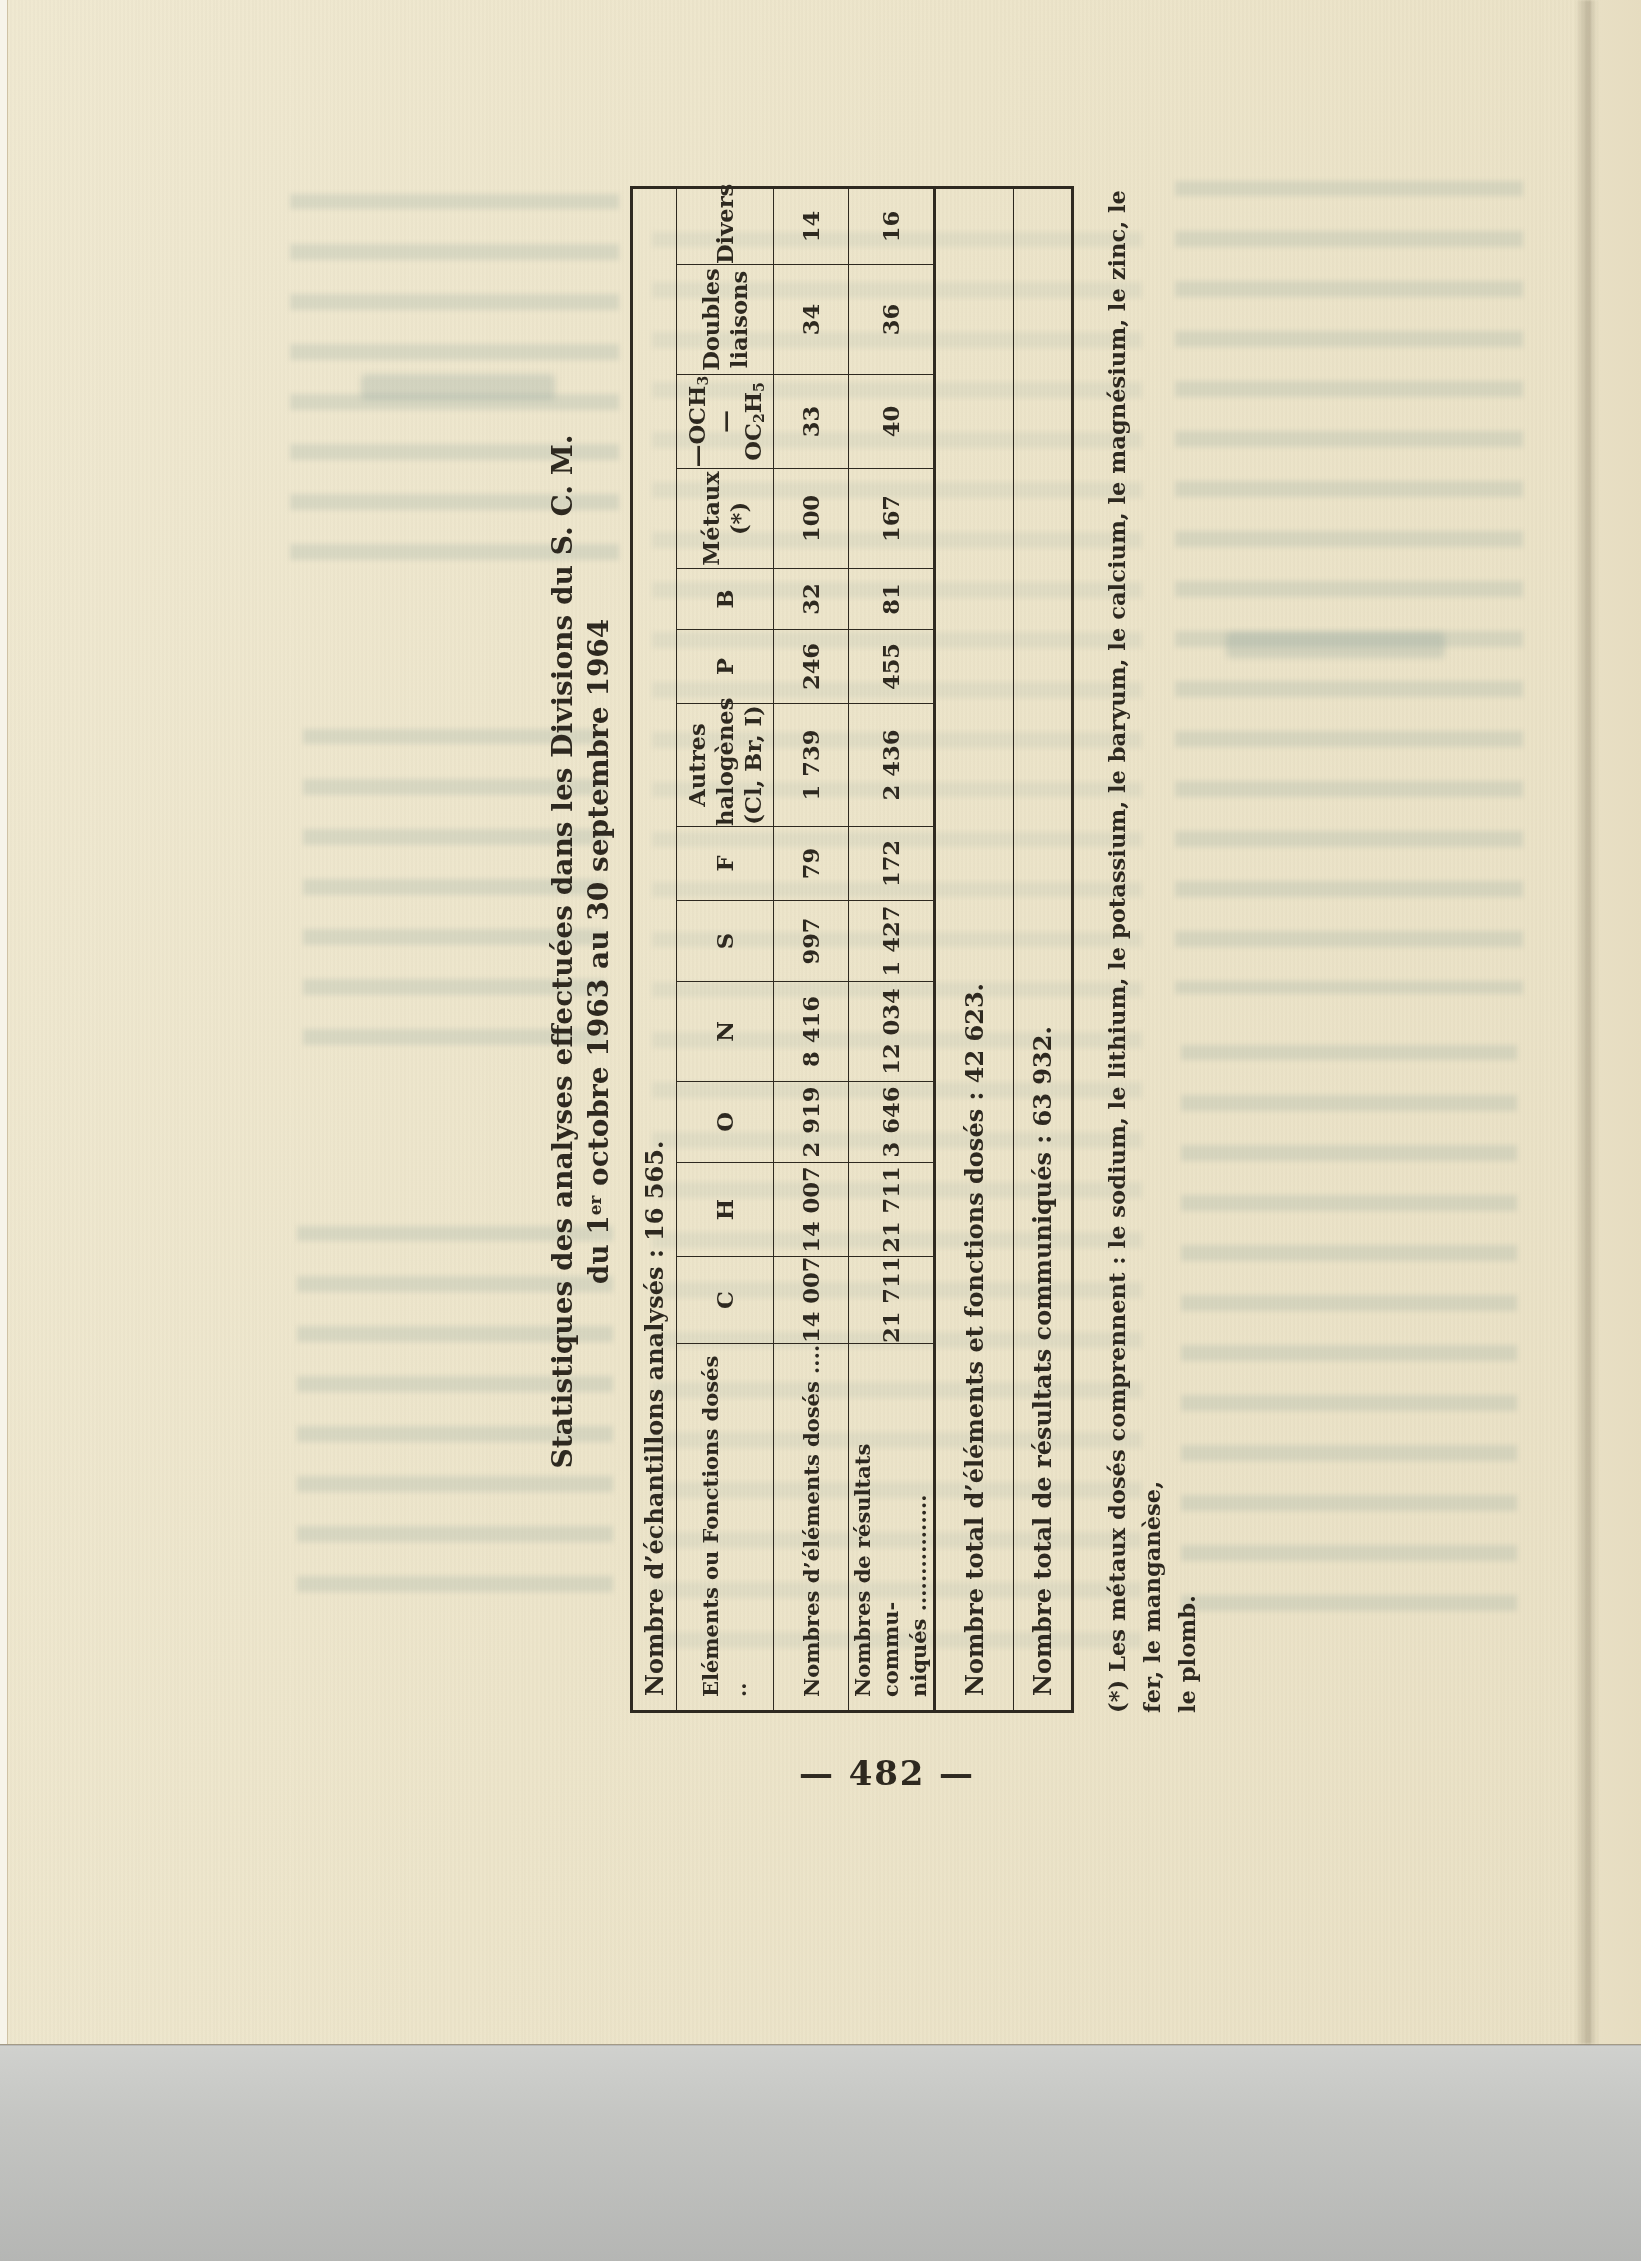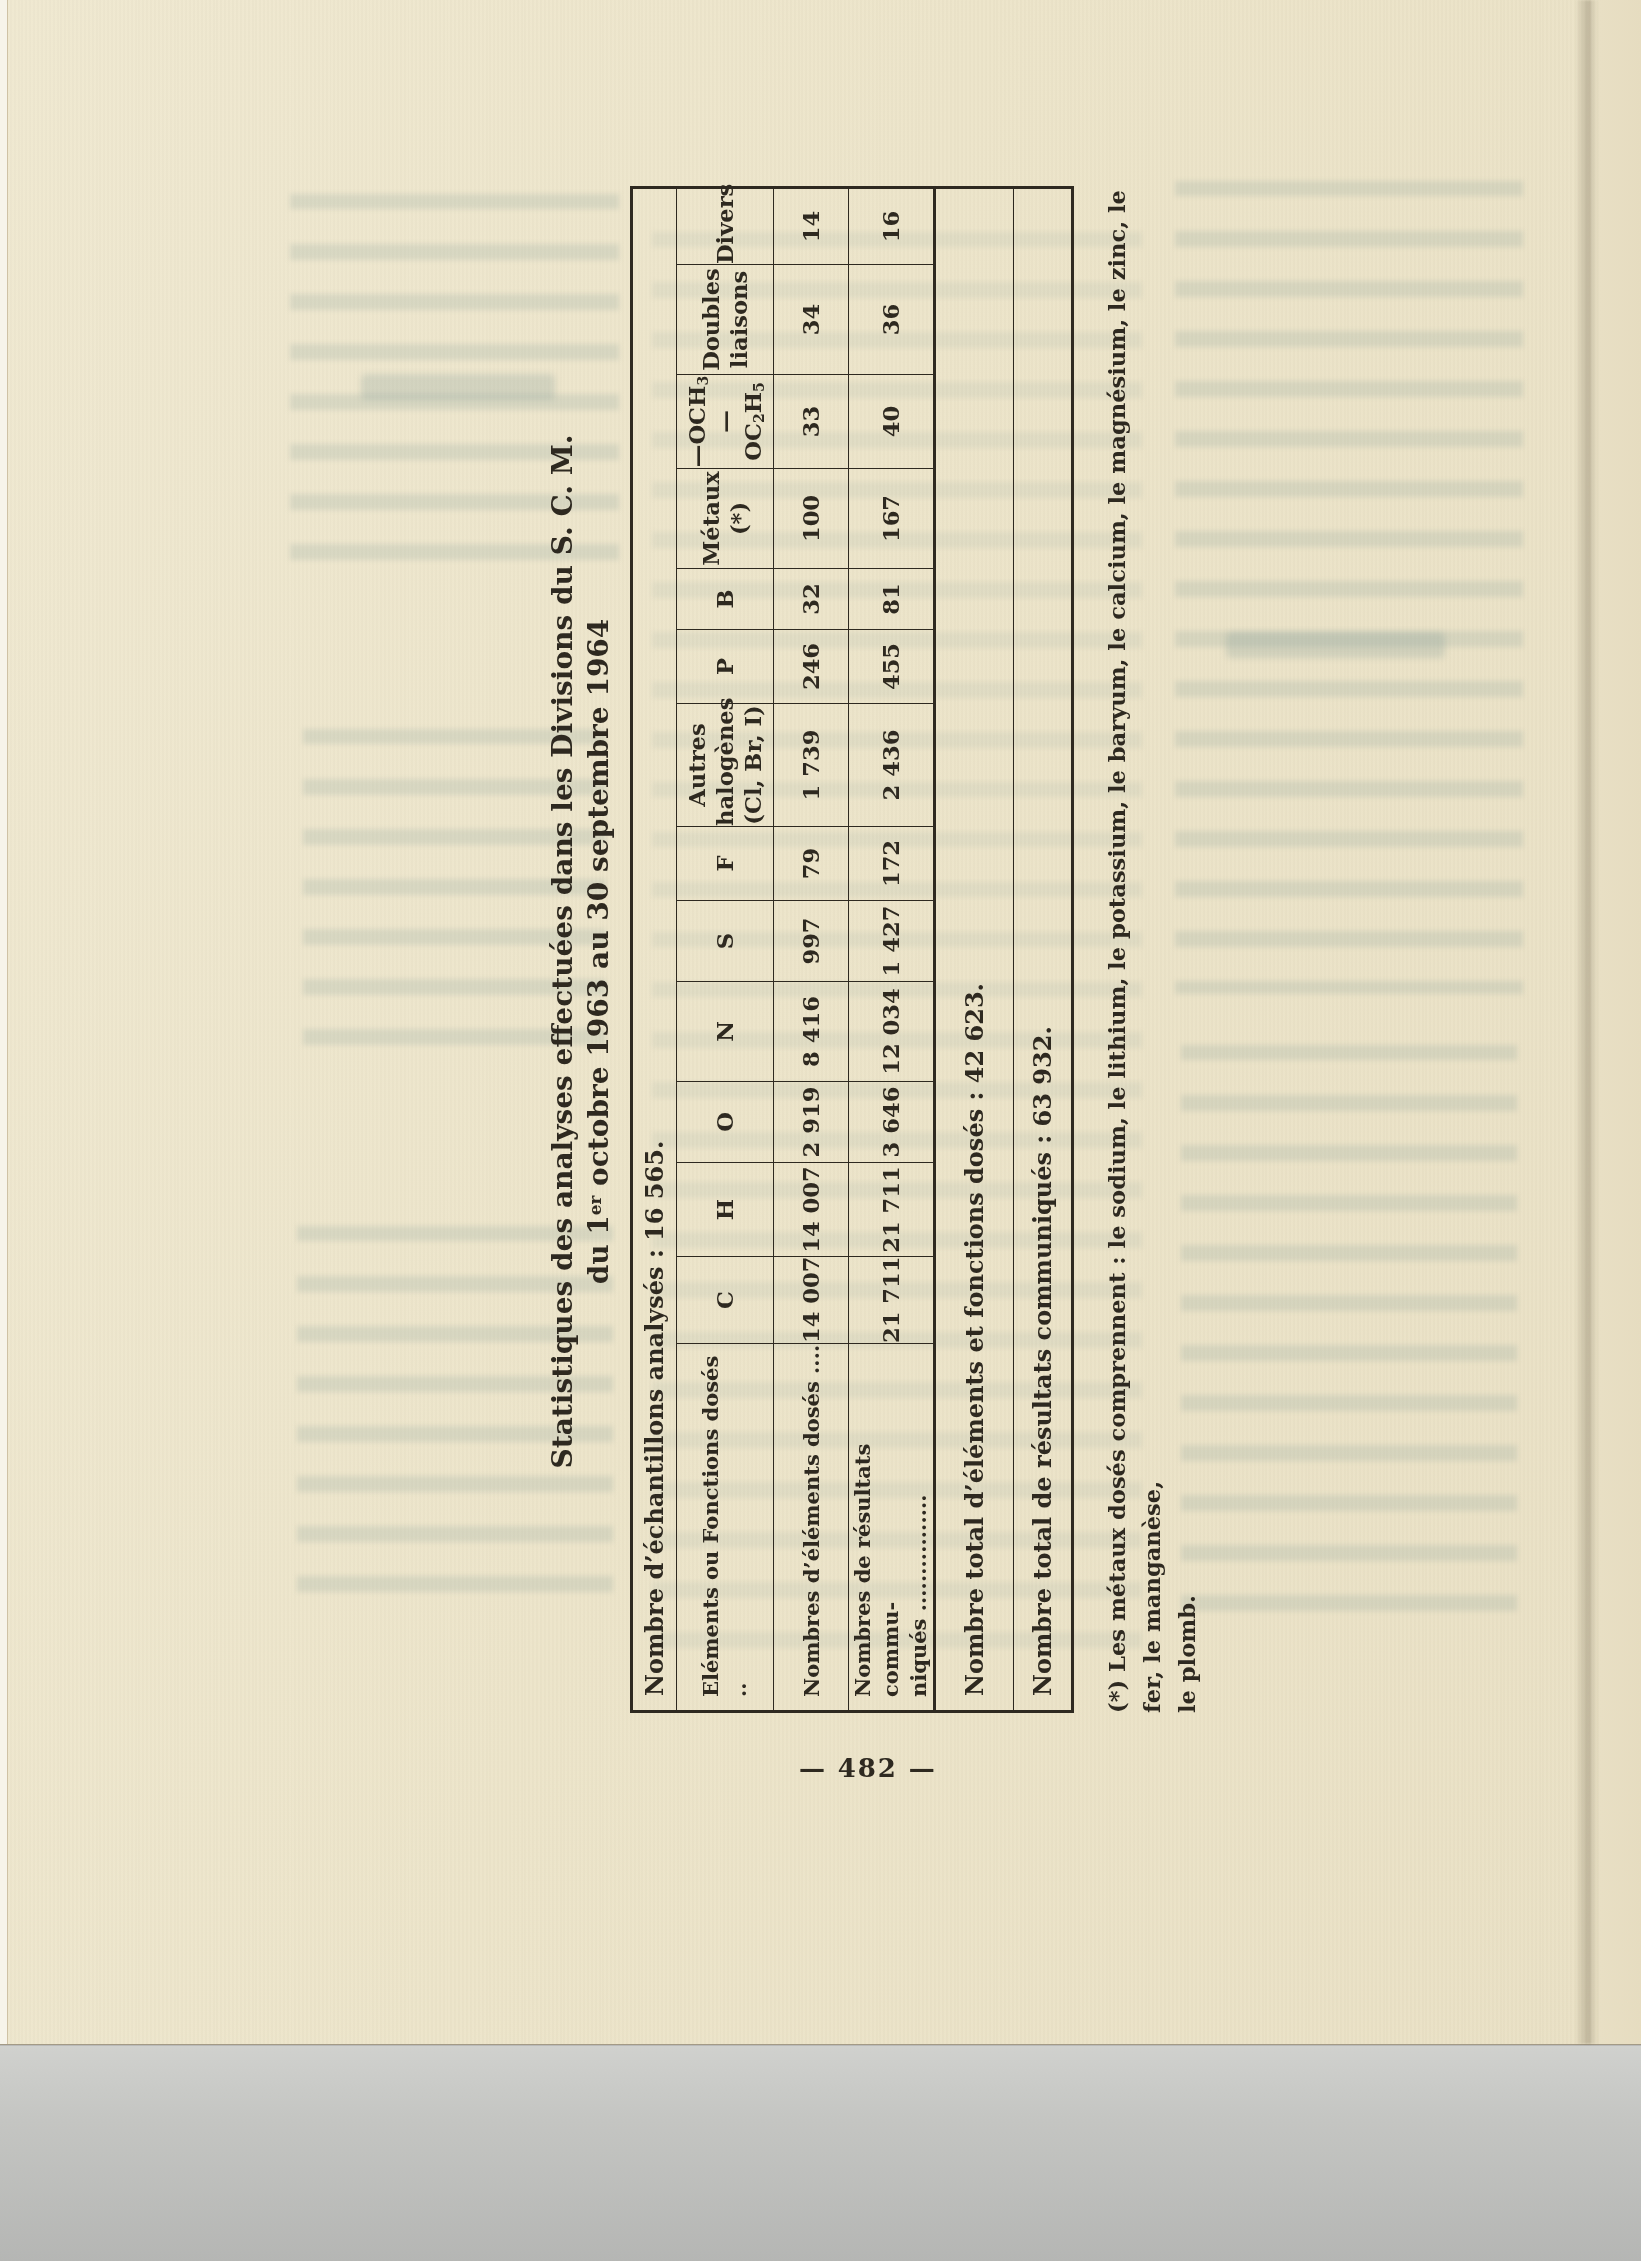--- a/index.html
+++ b/index.html
@@ -84,21 +84,21 @@
   .row-total1 td{
     height:77px; border-bottom:1.9px solid #2e2920;
     font-size:24px; text-align:left; padding-left:14px;
   }
   .row-total2 td{ height:57px; font-size:24px; text-align:left; padding-left:14px; }
 
   .footnote{ margin-top:26px; font-weight:700; font-size:22.6px; line-height:35px; }
 
   .page-number{
     position:absolute; left:799px; top:1753px;
-    font-size:26px; font-weight:700; letter-spacing:1.9px; color:#2e2920;
+    font-size:34px; font-weight:700; letter-spacing:1.9px; color:#2e2920;
   }
 </style>
 </head>
 <body>
 
 <div class="page">
 
   <div class="paper">
     <div class="paper-grain"></div>
 

